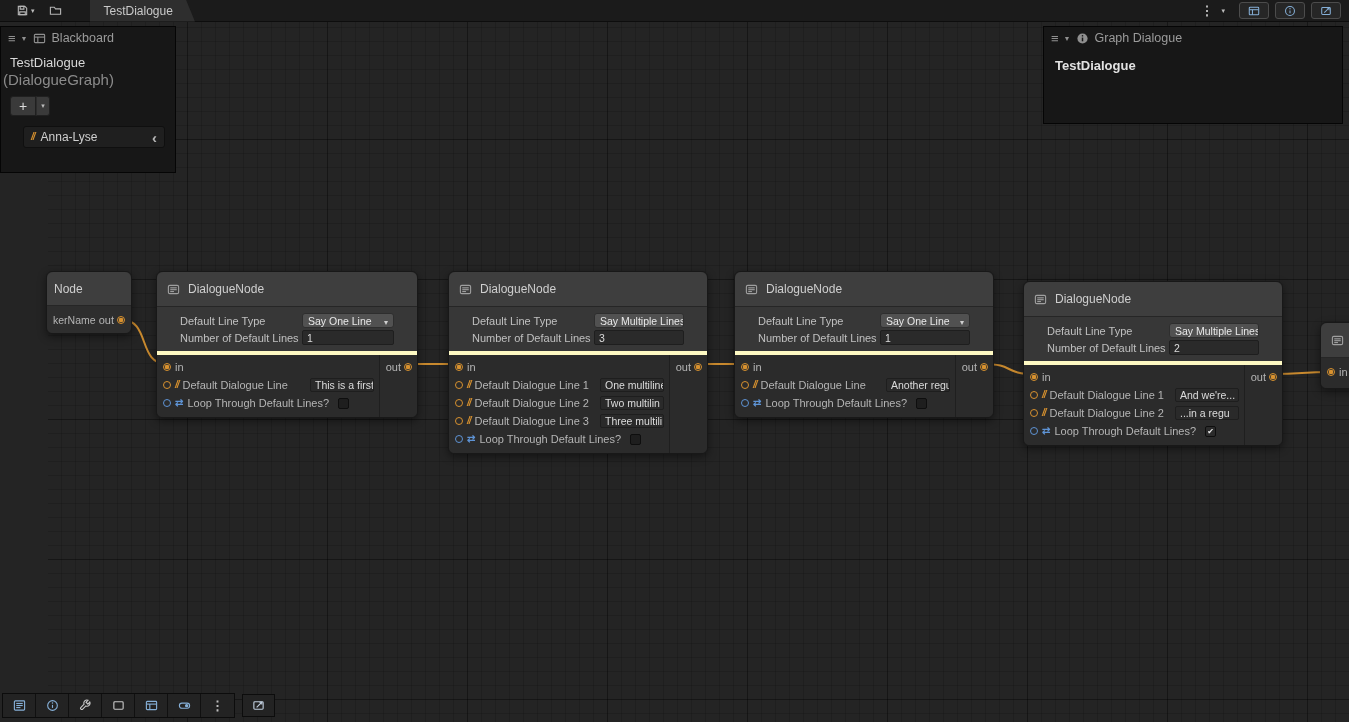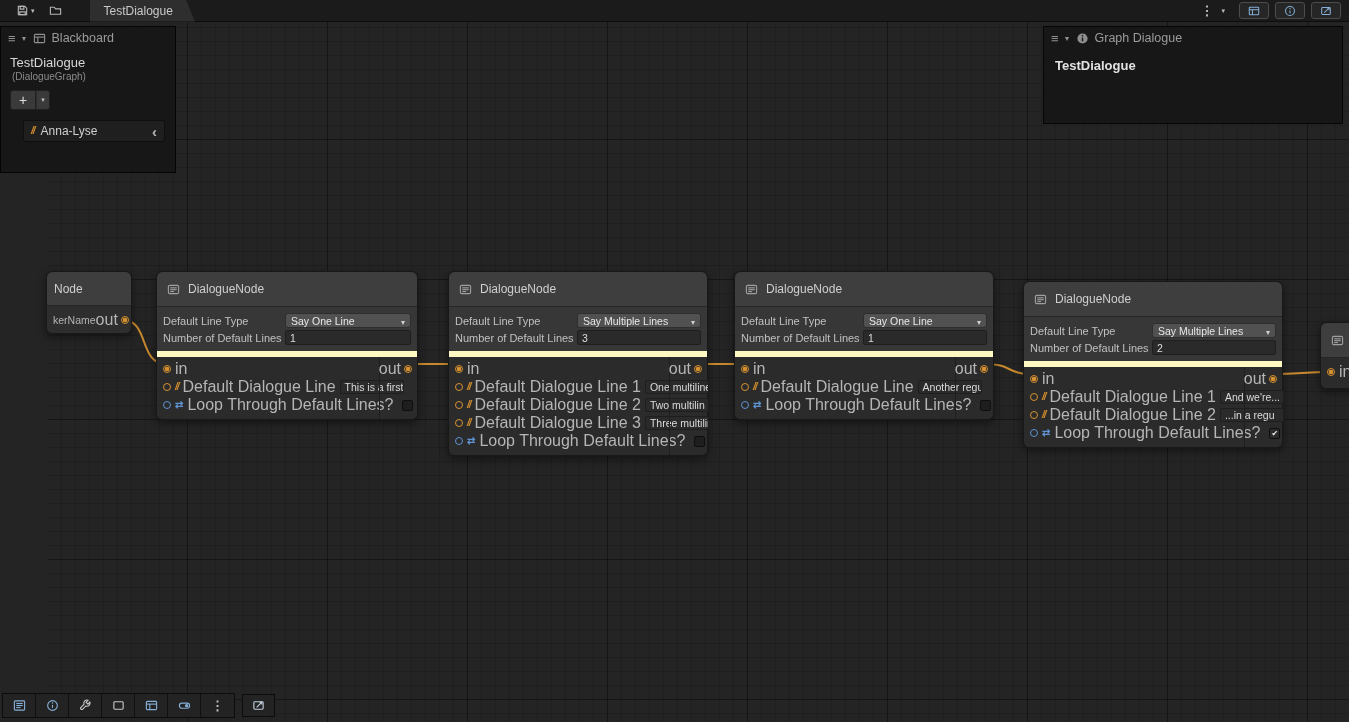--- a/index.html
+++ b/index.html
@@ -46,52 +46,52 @@
   .toggle-btn svg{width:12px;height:12px}
 
   
   .panel{position:absolute;background:#171717;border:1px solid #050505;z-index:5}
   #blackboard{left:0;top:26px;width:176px;height:147px}
   #inspector{left:1043px;top:26px;width:300px;height:98px}
   .ov-header{display:flex;align-items:center;gap:6px;height:22px;padding:2px 7px;color:#8f8f8f;font-size:12px}
   .ov-icons{display:flex;align-items:center;gap:5px}
   .ov-title{font-size:12.5px;color:#9b9b9b}
   #bb-name{padding:6px 9px 0;color:#d8d8d8;font-size:13px}
-  #bb-type{padding:1px 11px;color:#8b8b8b;font-size:10px}
+  #bb-type{padding:1px 2px;color:#8b8b8b;font-size:15px}
   #bb-addrow{display:flex;padding:7px 9px 0}
   .plus-btn{width:26px;height:20px;background:#3a3a3a;border:1px solid #202020;border-radius:3px 0 0 3px;
        color:#ddd;font-size:14px;display:flex;align-items:center;justify-content:center;cursor:default}
   .plus-caret{width:14px;height:20px;background:#3a3a3a;border:1px solid #202020;border-left:1px solid #2c2c2c;
        border-radius:0 3px 3px 0;color:#bbb;font-size:7px;display:flex;align-items:center;justify-content:center;cursor:default}
   .bb-field{margin:10px 10px 0 22px;height:22px;background:#1f1f1f;border:1px solid #0f0f0f;border-radius:3px;
        display:flex;align-items:center;gap:6px;padding:0 7px;color:#cfcfcf;font-size:12px}
   .bb-field .trail{margin-left:auto}
   #gi-name{padding:9px 11px;color:#e2e2e2;font-size:13px;font-weight:bold}
 
   
   .node{position:absolute;z-index:2;background:#2b2b2b;border:1px solid #181818;border-radius:6px;
         box-shadow:0 3px 9px rgba(0,0,0,.45);font-size:11px;color:#c5c5c5}
   .node-title{display:flex;align-items:center;gap:7px;height:35px;padding:0 9px;background:#3e3e3e;
         border-bottom:1px solid #262626;border-radius:6px 6px 0 0;font-size:12px;color:#cfcfcf}
-  .node-fields{background:#373737;padding:5px 6px;border-bottom:6px solid #fef9c3}
+  .node-fields{background:#373737;padding:5px 23px;border-bottom:4px solid #fef9c3}
   .frow{display:flex;align-items:center;height:17px}
   .flabel{flex:0 0 122px;color:#c0c0c0;font-size:11px;white-space:nowrap}
   .fctrl{flex:1;min-width:0}
   .dropdown{height:15px;background:#515151;border:1px solid #2e2e2e;border-radius:3px;color:#e8e8e8;
         display:flex;align-items:flex-end;padding:0 5px;font-size:10.5px;white-space:nowrap;overflow:hidden}
   .dd-caret{margin-left:auto;font-size:8px;color:#cfcfcf}
   .tfield{height:15px;background:#2a2a2a;border:1px solid #1e1e1e;border-radius:2px;color:#dcdcdc;
         display:flex;align-items:center;padding:0 4px;font-size:10.5px;white-space:nowrap;overflow:hidden}
   .tfield.inline{width:64px;flex:none;margin-left:auto;margin-right:5px;height:14px}
   .node-ports{display:flex;background:#2b2b2b;border-radius:0 0 6px 6px}
   .ports-left{flex:1;padding:3px 0 5px;min-width:0}
   .ports-right{width:38px;border-left:1px solid #1f1f1f;padding:3px 5px 5px 0;
         display:flex;flex-direction:column;align-items:flex-end}
   .port{display:flex;align-items:center;height:18px;gap:4px;padding-left:6px}
-  .port-label{font-size:16px;color:#b5b5b5;white-space:nowrap}
+  .port-label{font-size:11px;color:#b5b5b5;white-space:nowrap}
   .port-out{display:flex;align-items:center;gap:3px;height:18px}
   .dot{width:8px;height:8px;border-radius:50%;border:1px solid var(--orange);flex:none}
   .dot.connected{background:radial-gradient(circle,var(--orange) 0 2px,transparent 2.6px)}
   .dot.blue{border-color:var(--blue)}
   .checkbox{width:11px;height:11px;margin-left:5px;background:#1e1e1e;border:1px solid #0e0e0e;border-radius:2px;
         display:inline-flex;align-items:center;justify-content:center;font-size:8px;color:#eaeaea;flex:none}
   .checkbox.checked{background:#2b2b2b}
   .node-stub .node-title{height:34px;padding:0 7px}
   .stub-row{display:flex;align-items:center;justify-content:space-between;height:27px;padding:0 6px;
         background:#2e2e2e;border-radius:0 0 6px 6px;font-size:10.5px;color:#b5b5b5}

